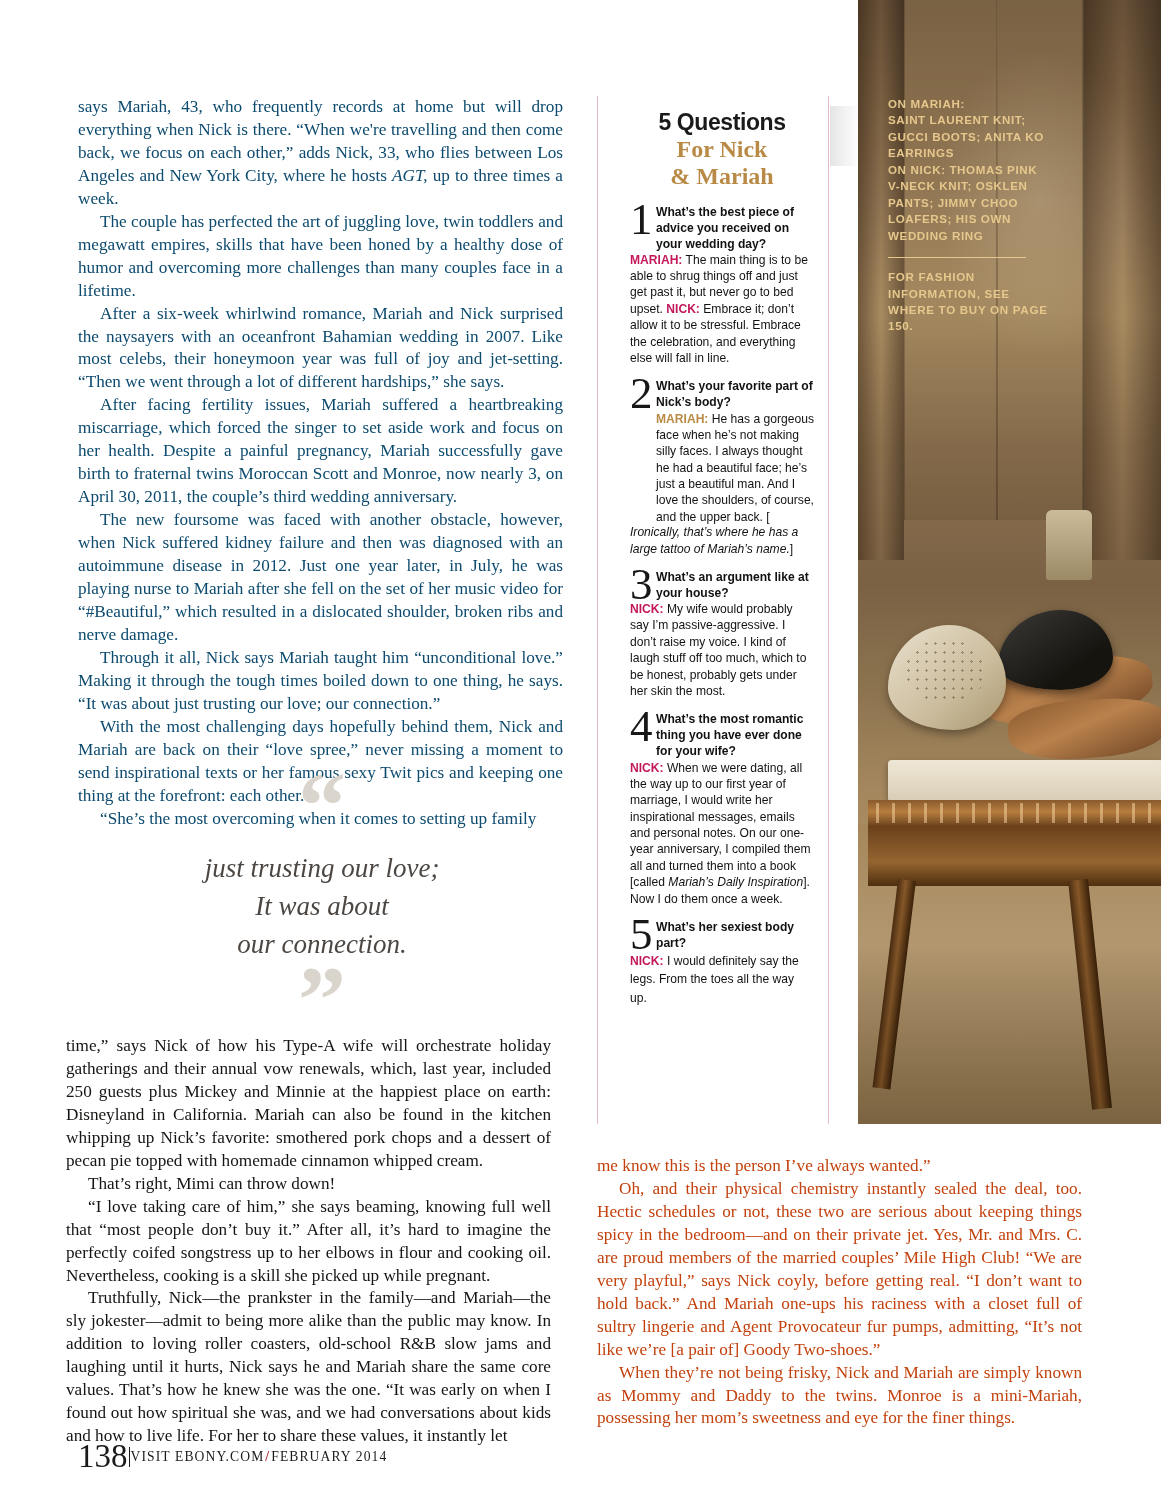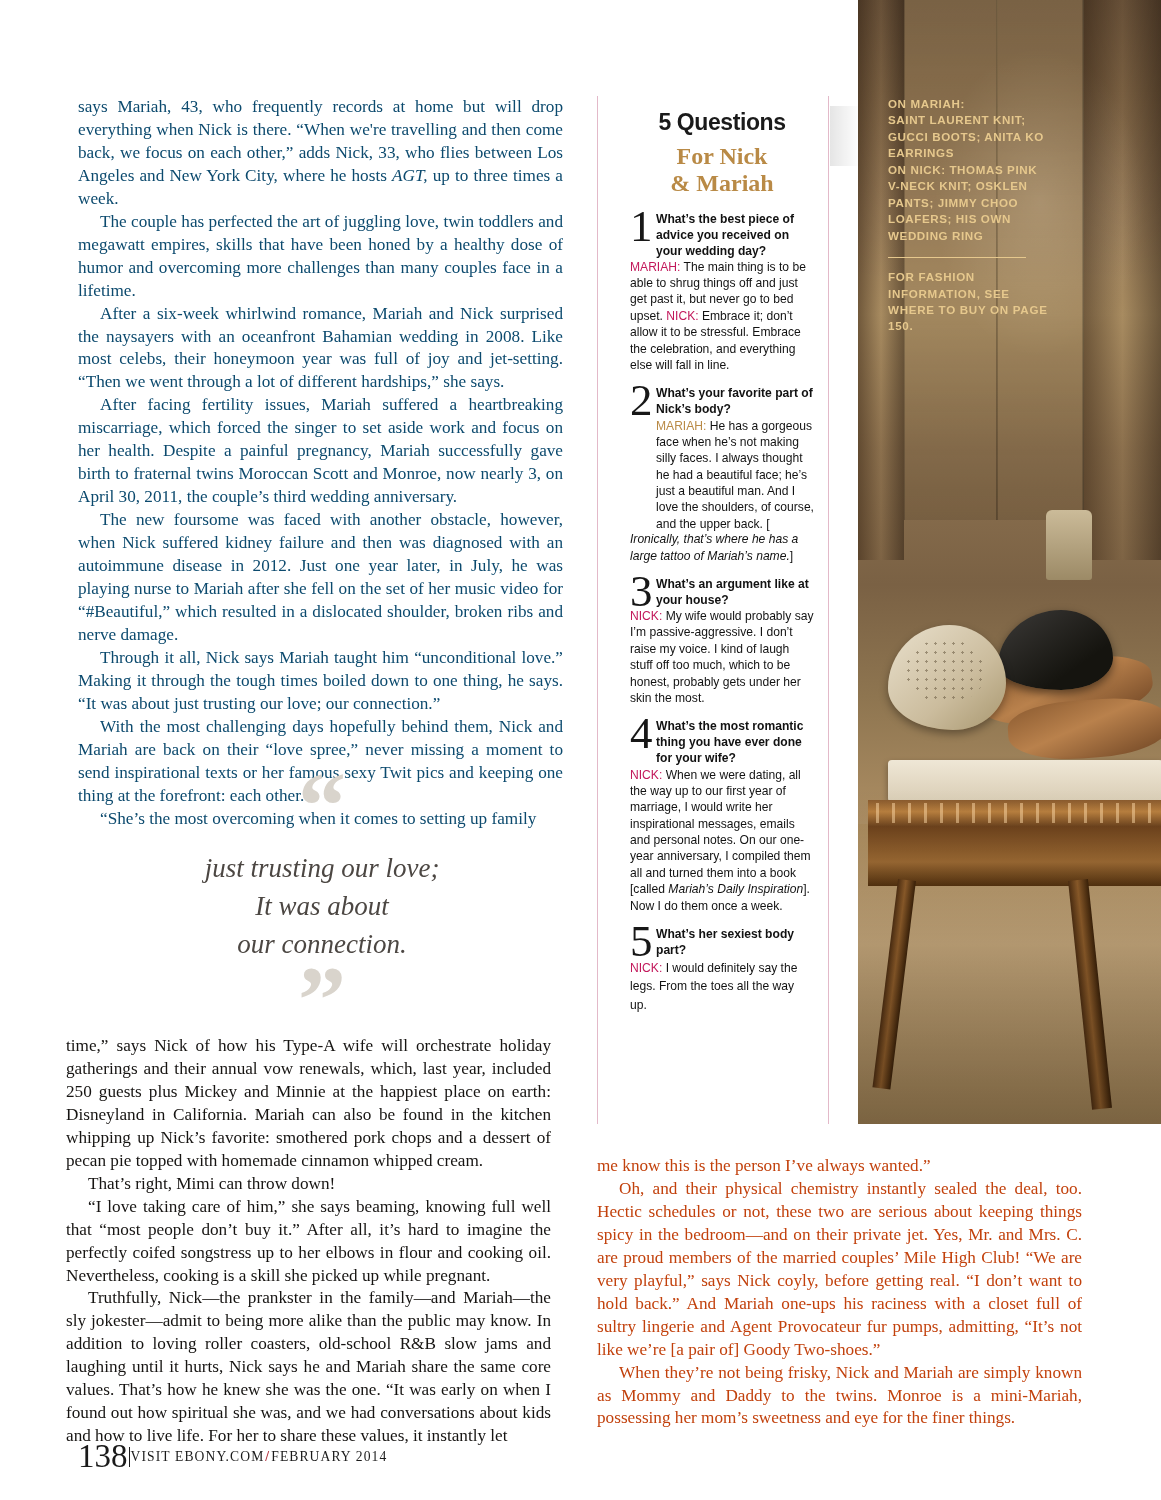--- a/index.html
+++ b/index.html
@@ -202,39 +202,39 @@
     text-align:center;
     letter-spacing:-0.4px;
   }
   .sb-title .l2, .sb-title .l3 {
     display:block;
     font-family:"Liberation Serif", serif;
     color:#b98a46;
     font-size:24px;
     letter-spacing:0px;
   }
-  .sb-title .l2 { margin-top:7px; }
+  .sb-title .l2 { margin-top:0; }
 
   .qblock { position:relative; margin-top:12px; }
   .qnum {
     position:absolute; left:0; top:-4px;
     font-family:"Liberation Serif", serif;
     font-size:45px; line-height:0.85; color:#171717;
   }
   .qtext {
     font-family:"Liberation Sans", sans-serif;
     font-size:12.1px; line-height:1.33; color:#121212;
     font-weight:bold;
   }
   .qbody {
     font-family:"Liberation Sans", sans-serif;
     font-size:12.1px; line-height:1.355; color:#121212;
     font-weight:normal;
   }
-  .spk { color:#c2185b; font-weight:normal; }
+  .spk { color:#c2185b; font-weight:bold; }
   .spk.gold { color:#b98a46; }
   .qbody i { font-style:italic; }
 
   
   .q-indent-3 { padding-left:26px; }
 
   
   .footer {
     position:absolute; left:78px; top:1438px; width:600px;
     display:flex; align-items:center; gap:1px;
@@ -304,21 +304,21 @@
     <div>ON MARIAH:</div>
     <div>SAINT LAURENT KNIT; GUCCI BOOTS; ANITA KO EARRINGS</div>
     <div>ON NICK: THOMAS PINK V-NECK KNIT; OSKLEN PANTS; JIMMY CHOO LOAFERS; HIS OWN WEDDING RING</div>
     <div class="rule"></div>
     <div class="sub">FOR FASHION INFORMATION, SEE WHERE TO BUY ON PAGE 150.</div>
   </div>
 
   <div class="col-left">
     <p class="first">says Mariah, 43, who frequently records at home but will drop everything when Nick is there. “When we're travelling and then come back, we focus on each other,” adds Nick, 33, who flies between Los Angeles and New York City, where he hosts <em>AGT,</em> up to three times a week.</p>
     <p>The couple has perfected the art of juggling love, twin toddlers and megawatt empires, skills that have been honed by a healthy dose of humor and overcoming more challenges than many couples face in a lifetime.</p>
-    <p>After a six-week whirlwind romance, Mariah and Nick surprised the naysayers with an oceanfront Bahamian wedding in 2008. Like most celebs, their honeymoon year was full of joy and jet-setting. “Then we went through a lot of different hardships,” she says.</p>
+    <p>After a six-week whirlwind romance, Mariah and Nick surprised the naysayers with an oceanfront Bahamian wedding in 2007. Like most celebs, their honeymoon year was full of joy and jet-setting. “Then we went through a lot of different hardships,” she says.</p>
     <p>After facing fertility issues, Mariah suffered a heartbreaking miscarriage, which forced the singer to set aside work and focus on her health. Despite a painful pregnancy, Mariah successfully gave birth to fraternal twins Moroccan Scott and Monroe, now nearly 3, on April 30, 2011, the couple’s third wedding anniversary.</p>
     <p>The new foursome was faced with another obstacle, however, when Nick suffered kidney failure and then was diagnosed with an autoimmune disease in 2012. Just one year later, in July, he was playing nurse to Mariah after she fell on the set of her music video for “#Beautiful,” which resulted in a dislocated shoulder, broken ribs and nerve damage.</p>
     <p>Through it all, Nick says Mariah taught him “unconditional love.” Making it through the tough times boiled down to one thing, he says. “It was about just trusting our love; our connection.”</p>
     <p>With the most challenging days hopefully behind them, Nick and Mariah are back on their “love spree,” never missing a moment to send inspirational texts or her famous sexy Twit pics and keeping one thing at the forefront: each other.</p>
     <p>“She’s the most overcoming when it comes to setting up family</p>
   </div>
 
   <div class="pullquote">
     <div class="mark open">“</div>
     <div class="qt">just trusting our love;</div>

